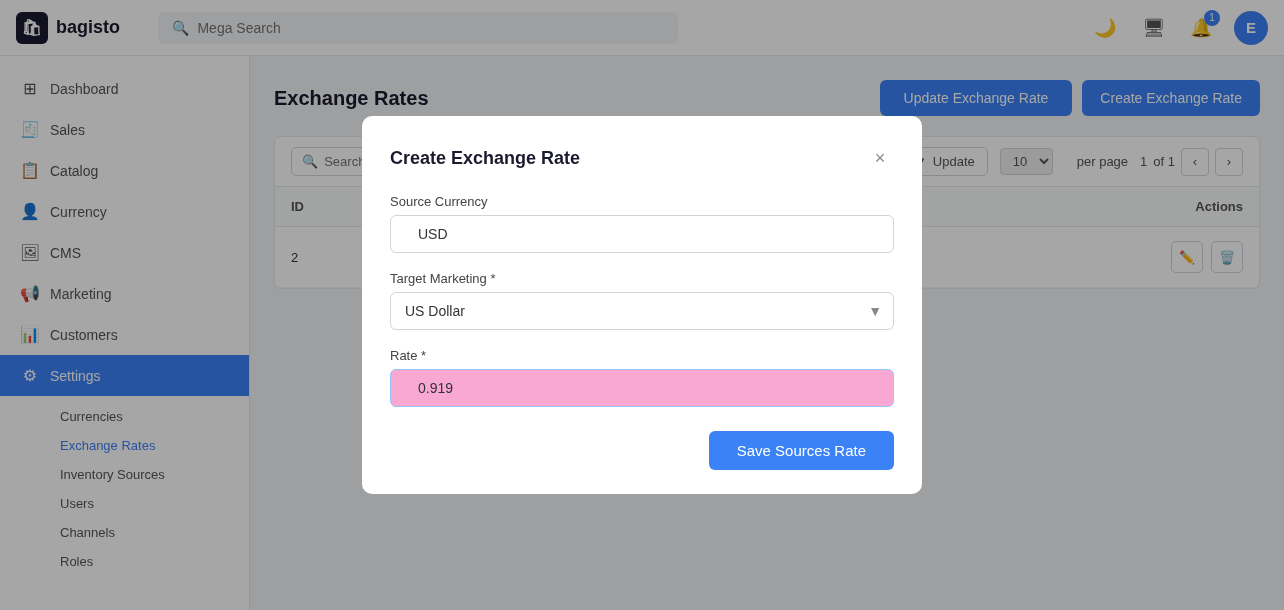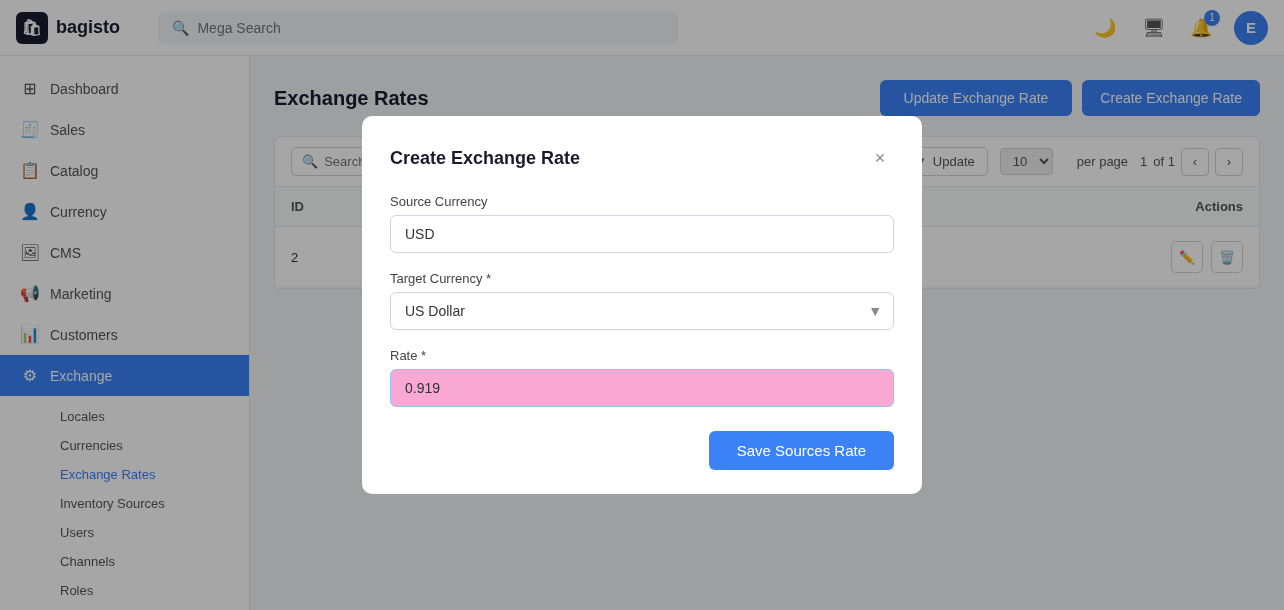--- a/index.html
+++ b/index.html
@@ -64,21 +64,21 @@
     .action-btn { width: 32px; height: 32px; border: 1px solid #d1d5db; border-radius: 5px; display: flex; align-items: center; justify-content: center; cursor: pointer; color: #555; background: #fff; }
 
     
     .overlay { position: fixed; top: 0; left: 0; right: 0; bottom: 0; background: rgba(0,0,0,0.35); z-index: 100; display: flex; align-items: center; justify-content: center; }
     .modal { background: #fff; border-radius: 10px; width: 560px; padding: 28px 28px 24px; position: relative; }
     .modal-header { display: flex; align-items: center; justify-content: space-between; margin-bottom: 22px; }
     .modal-title { font-size: 18px; font-weight: 600; color: #1a1a2e; }
     .modal-close { width: 28px; height: 28px; display: flex; align-items: center; justify-content: center; cursor: pointer; font-size: 18px; color: #888; border: none; background: transparent; }
     .form-group { margin-bottom: 18px; }
     .form-label { font-size: 13px; color: #444; margin-bottom: 6px; display: block; font-weight: 500; }
-    .form-control { width: 100%; padding: 10px 14px; border: 1px solid #d1d5db; border-radius: 6px; font-size: 14px; color: #333; outline: none; background: #fff; }
+    .form-control { width: 100%; padding: 10px 27px; border: 1px solid #d1d5db; border-radius: 6px; font-size: 14px; color: #333; outline: none; background: #fff; }
     .form-select-wrapper { position: relative; }
     .form-select { width: 100%; padding: 10px 14px; border: 1px solid #d1d5db; border-radius: 6px; font-size: 14px; color: #333; outline: none; background: #fff; appearance: none; cursor: pointer; }
     .select-arrow { position: absolute; right: 12px; top: 50%; transform: translateY(-50%); pointer-events: none; color: #888; }
     .form-control-active { background: #f9a8d4; border-color: #93c5fd; }
     .modal-footer { display: flex; justify-content: flex-end; margin-top: 24px; }
     .btn-save { padding: 11px 28px; background: #3b82f6; color: #fff; border: none; border-radius: 6px; font-size: 15px; font-weight: 500; cursor: pointer; }
   </style>
 </head>
 <body>
 
@@ -128,26 +128,23 @@
     <div class="sidebar-item">
       <span class="si-icon">📢</span>
       <span>Marketing</span>
     </div>
     <div class="sidebar-item">
       <span class="si-icon">📊</span>
       <span>Customers</span>
     </div>
     <div class="sidebar-item active">
       <span class="si-icon">⚙</span>
-      <span>Exchange</span>
+      <span>Settings</span>
     </div>
     <div class="sidebar-sub">
-      <div class="sidebar-sub-item">
-        <span>Locales</span>
-      </div>
       <div class="sidebar-sub-item">
         <span>Currencies</span>
       </div>
       <div class="sidebar-sub-item active">
         <span>Exchange Rates</span>
       </div>
       <div class="sidebar-sub-item">
         <span>Inventory Sources</span>
       </div>
       <div class="sidebar-sub-item">
@@ -227,21 +224,21 @@
       <h2 class="modal-title">Create Exchange Rate</h2>
       <button class="modal-close">×</button>
     </div>
 
     <div class="form-group">
       <label class="form-label">Source Currency</label>
       <input type="text" class="form-control" value="USD" style="">
     </div>
 
     <div class="form-group">
-      <label class="form-label">Target Currency *</label>
+      <label class="form-label">Target Marketing *</label>
       <div class="form-select-wrapper">
         <select class="form-select">
           <option>US Dollar</option>
           <option>Euro</option>
           <option>GBP</option>
           <option>JPY</option>
         </select>
         <span class="select-arrow">▼</span>
       </div>
     </div>

